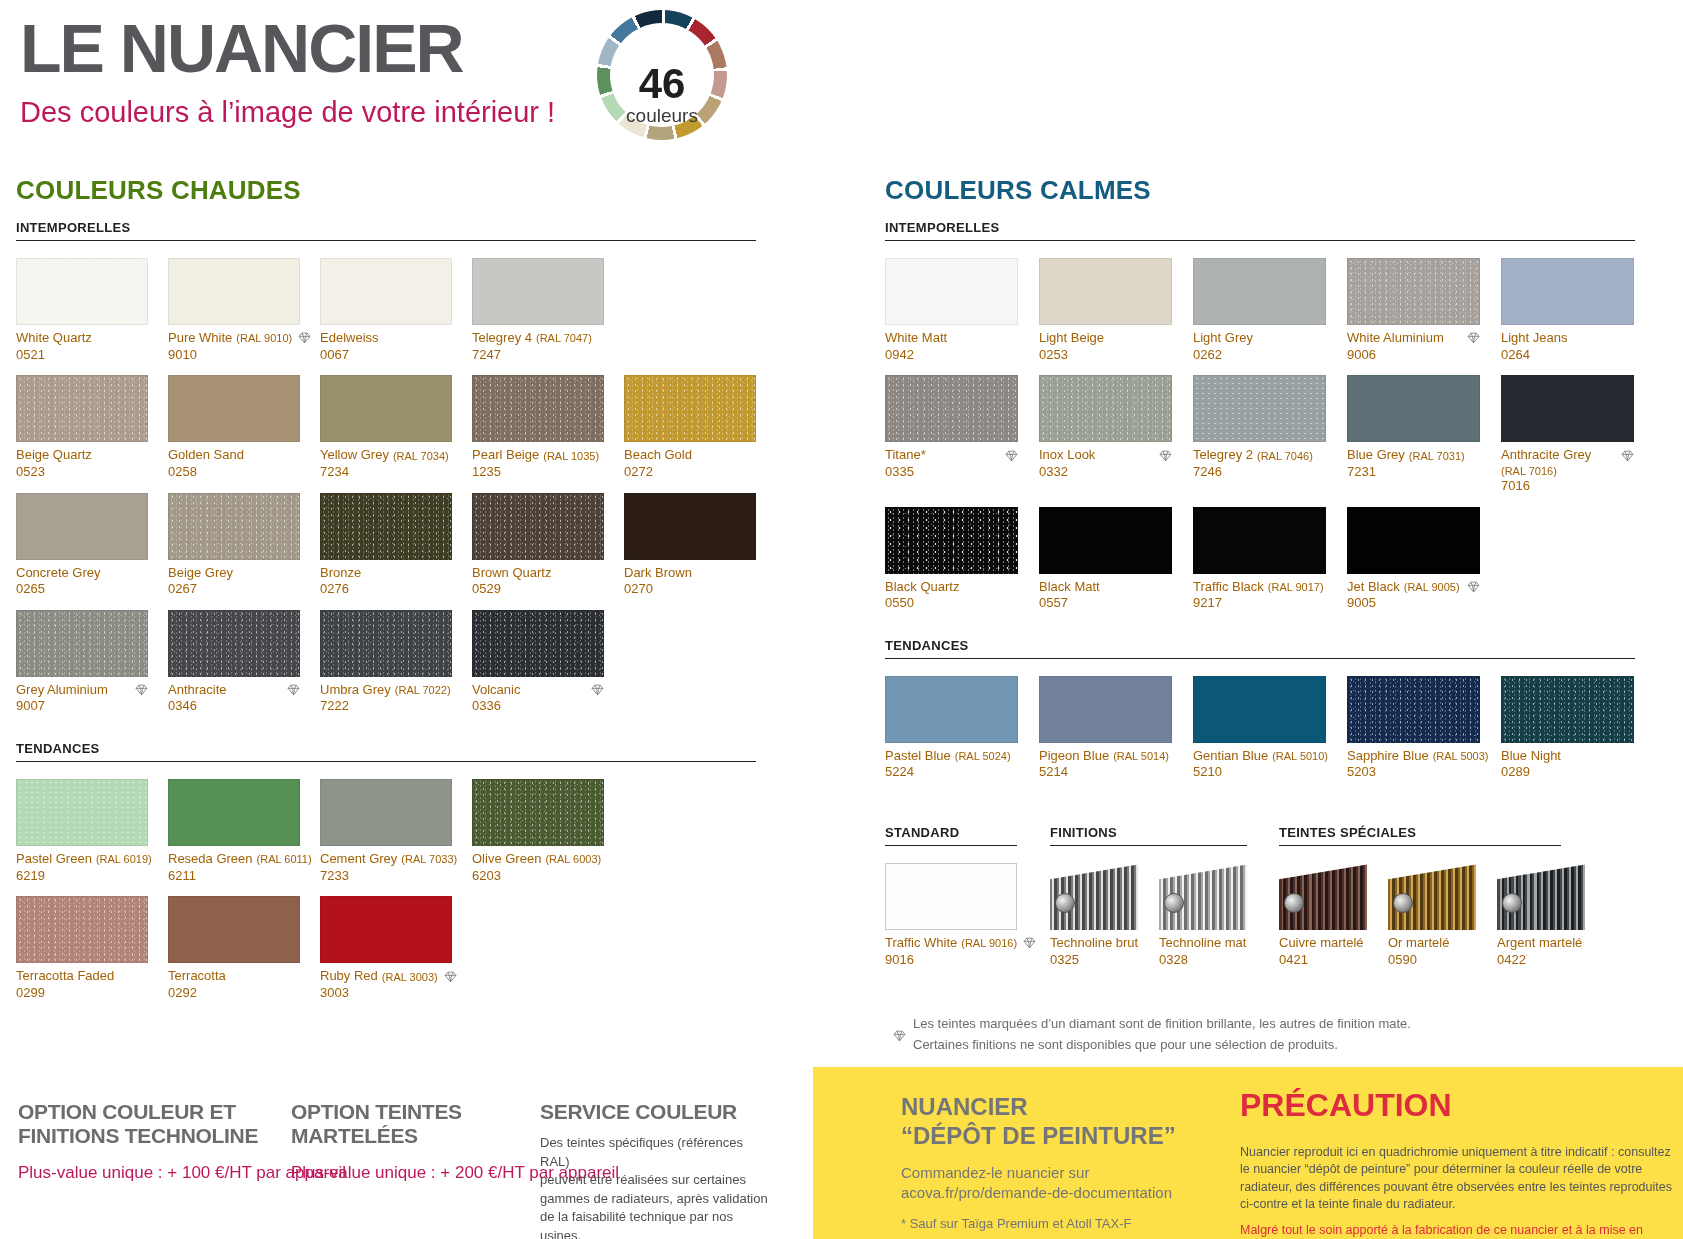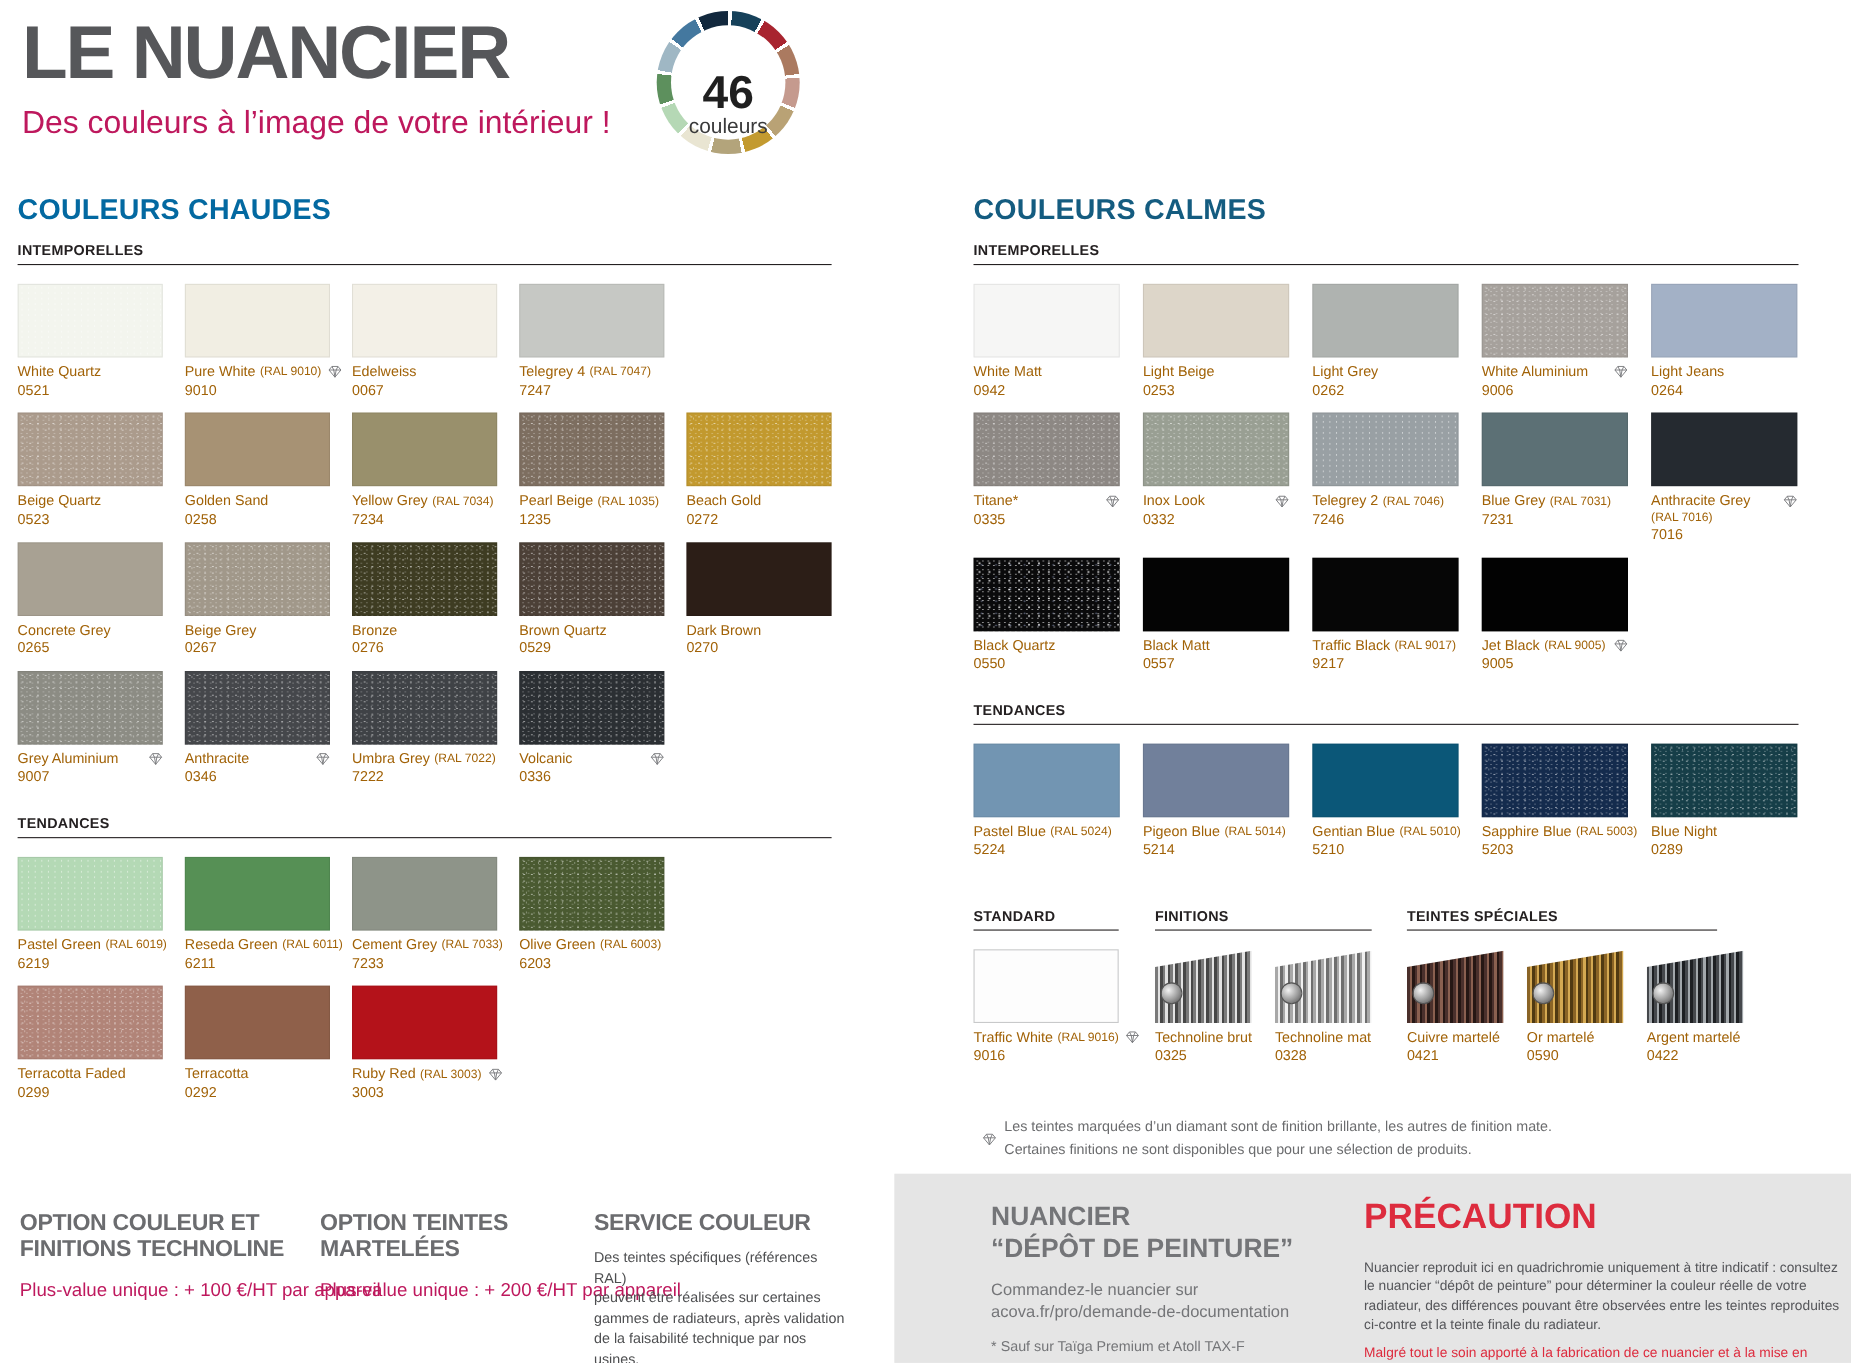--- a/index.html
+++ b/index.html
@@ -94,21 +94,21 @@
 
 <div id="badge">
   <div class="ring" style="background: conic-gradient(rgb(255, 255, 255) 0deg, rgb(255, 255, 255) 3deg, rgb(22, 65, 90) 3deg, rgb(22, 65, 90) 27.6923deg, rgb(255, 255, 255) 27.6923deg, rgb(255, 255, 255) 30.6923deg, rgb(168, 36, 47) 30.6923deg, rgb(168, 36, 47) 55.3846deg, rgb(255, 255, 255) 55.3846deg, rgb(255, 255, 255) 58.3846deg, rgb(171, 122, 96) 58.3846deg, rgb(171, 122, 96) 83.0769deg, rgb(255, 255, 255) 83.0769deg, rgb(255, 255, 255) 86.0769deg, rgb(197, 154, 142) 86.0769deg, rgb(197, 154, 142) 110.769deg, rgb(255, 255, 255) 110.769deg, rgb(255, 255, 255) 113.769deg, rgb(185, 162, 117) 113.769deg, rgb(185, 162, 117) 138.462deg, rgb(255, 255, 255) 138.462deg, rgb(255, 255, 255) 141.462deg, rgb(195, 154, 47) 141.462deg, rgb(195, 154, 47) 166.154deg, rgb(255, 255, 255) 166.154deg, rgb(255, 255, 255) 169.154deg, rgb(179, 164, 123) 169.154deg, rgb(179, 164, 123) 193.846deg, rgb(255, 255, 255) 193.846deg, rgb(255, 255, 255) 196.846deg, rgb(233, 229, 210) 196.846deg, rgb(233, 229, 210) 221.538deg, rgb(255, 255, 255) 221.538deg, rgb(255, 255, 255) 224.538deg, rgb(181, 216, 181) 224.538deg, rgb(181, 216, 181) 249.231deg, rgb(255, 255, 255) 249.231deg, rgb(255, 255, 255) 252.231deg, rgb(93, 144, 93) 252.231deg, rgb(93, 144, 93) 276.923deg, rgb(255, 255, 255) 276.923deg, rgb(255, 255, 255) 279.923deg, rgb(159, 183, 196) 279.923deg, rgb(159, 183, 196) 304.615deg, rgb(255, 255, 255) 304.615deg, rgb(255, 255, 255) 307.615deg, rgb(68, 120, 159) 307.615deg, rgb(68, 120, 159) 332.308deg, rgb(255, 255, 255) 332.308deg, rgb(255, 255, 255) 335.308deg, rgb(18, 40, 61) 335.308deg, rgb(18, 40, 61) 360deg);"></div>
   <div class="ring-hole">
     <span class="badge-num">46</span>
     <span class="badge-lab">couleurs</span>
   </div>
 </div>
 
 <section class="col" id="col-left">
-  <h2 class="sec-title" id="t-chaudes" style="color: #0369a1;">COULEURS CHAUDES</h2>
+  <h2 class="sec-title" id="t-chaudes" style="color: #4d7c0f;">COULEURS CHAUDES</h2>
   <div class="group">
     <div class="group-label">INTEMPORELLES</div>
     <div class="rows" id="chaudes-g0">
         <div class="srow">
           <div class="cell">
     <div class="sw sp-light" style="background-color: rgb(243, 245, 238);">
       
     </div>
     <div class="cap">
       <div class="l1">
@@ -908,21 +908,21 @@
 </div>
 <div class="opt" id="service">
   <h3>SERVICE COULEUR</h3>
   <p class="pre">Des teintes spécifiques (références RAL)
 peuvent être réalisées sur certaines
 gammes de radiateurs, après validation
 de la faisabilité technique par nos usines.
 Plus-value : sur devis</p>
 </div>
 
-<div id="bottom-box" style="background: #e5e5e5;">
+<div id="bottom-box" style="background: #fde047;">
   <div id="nuancier-block">
     <h3 class="pre">NUANCIER
 “DÉPÔT DE PEINTURE”</h3>
     <p class="pre">Commandez-le nuancier sur
 acova.fr/pro/demande-de-documentation</p>
   </div>
   <div id="box-asterisk">* Sauf sur Taïga Premium et Atoll TAX-F</div>
   <div id="precaution-block">
     <h3 id="precaution-title" style="color: rgb(221, 44, 62);">PRÉCAUTION</h3>
     <p class="grey">Nuancier reproduit ici en quadrichromie uniquement à titre indicatif : consultez le nuancier “dépôt de peinture” pour déterminer la couleur réelle de votre radiateur, des différences pouvant être observées entre les teintes reproduites ci-contre et la teinte finale du radiateur.</p>

